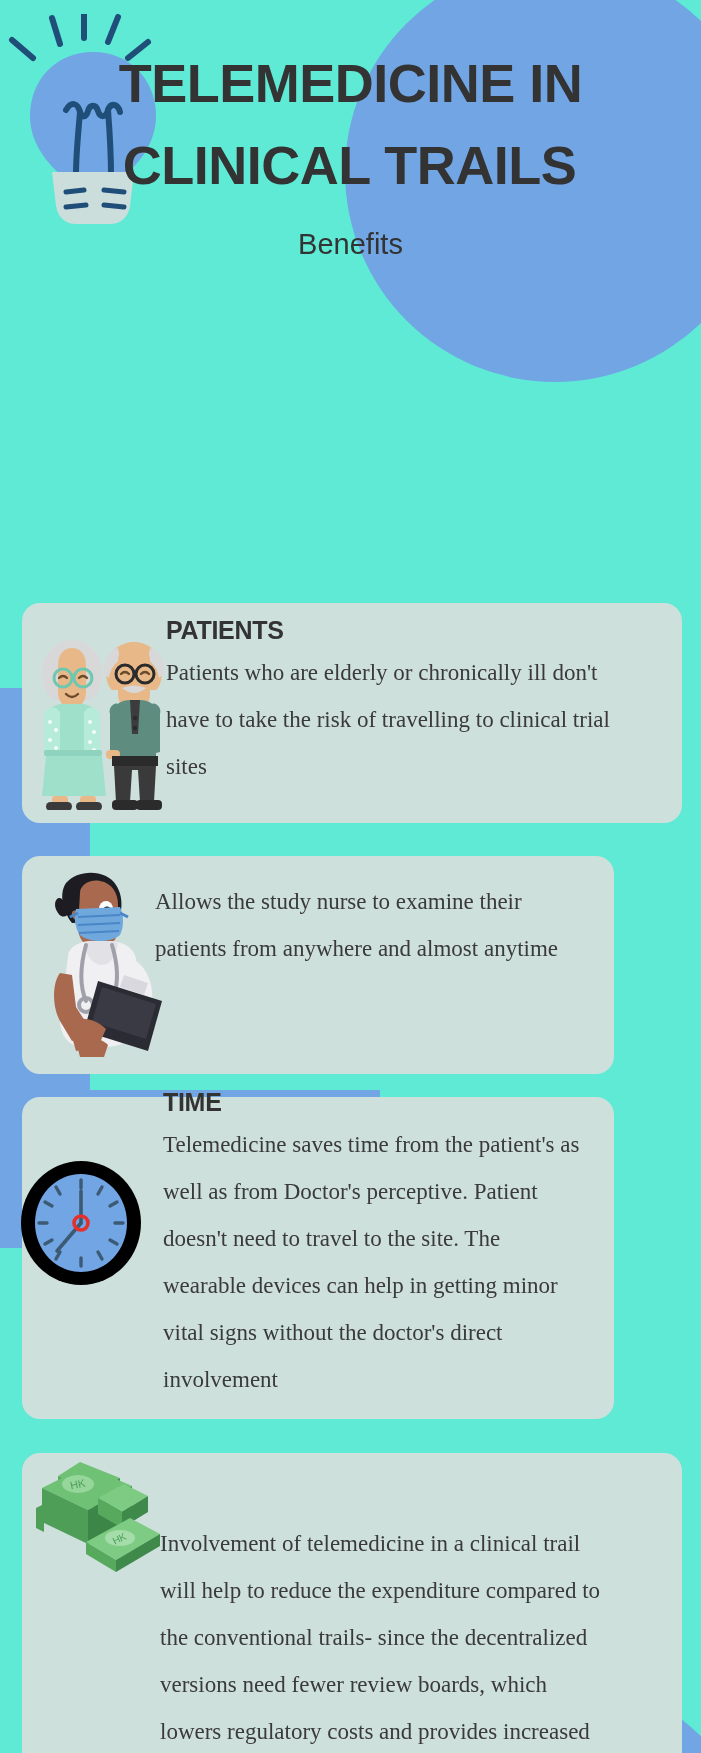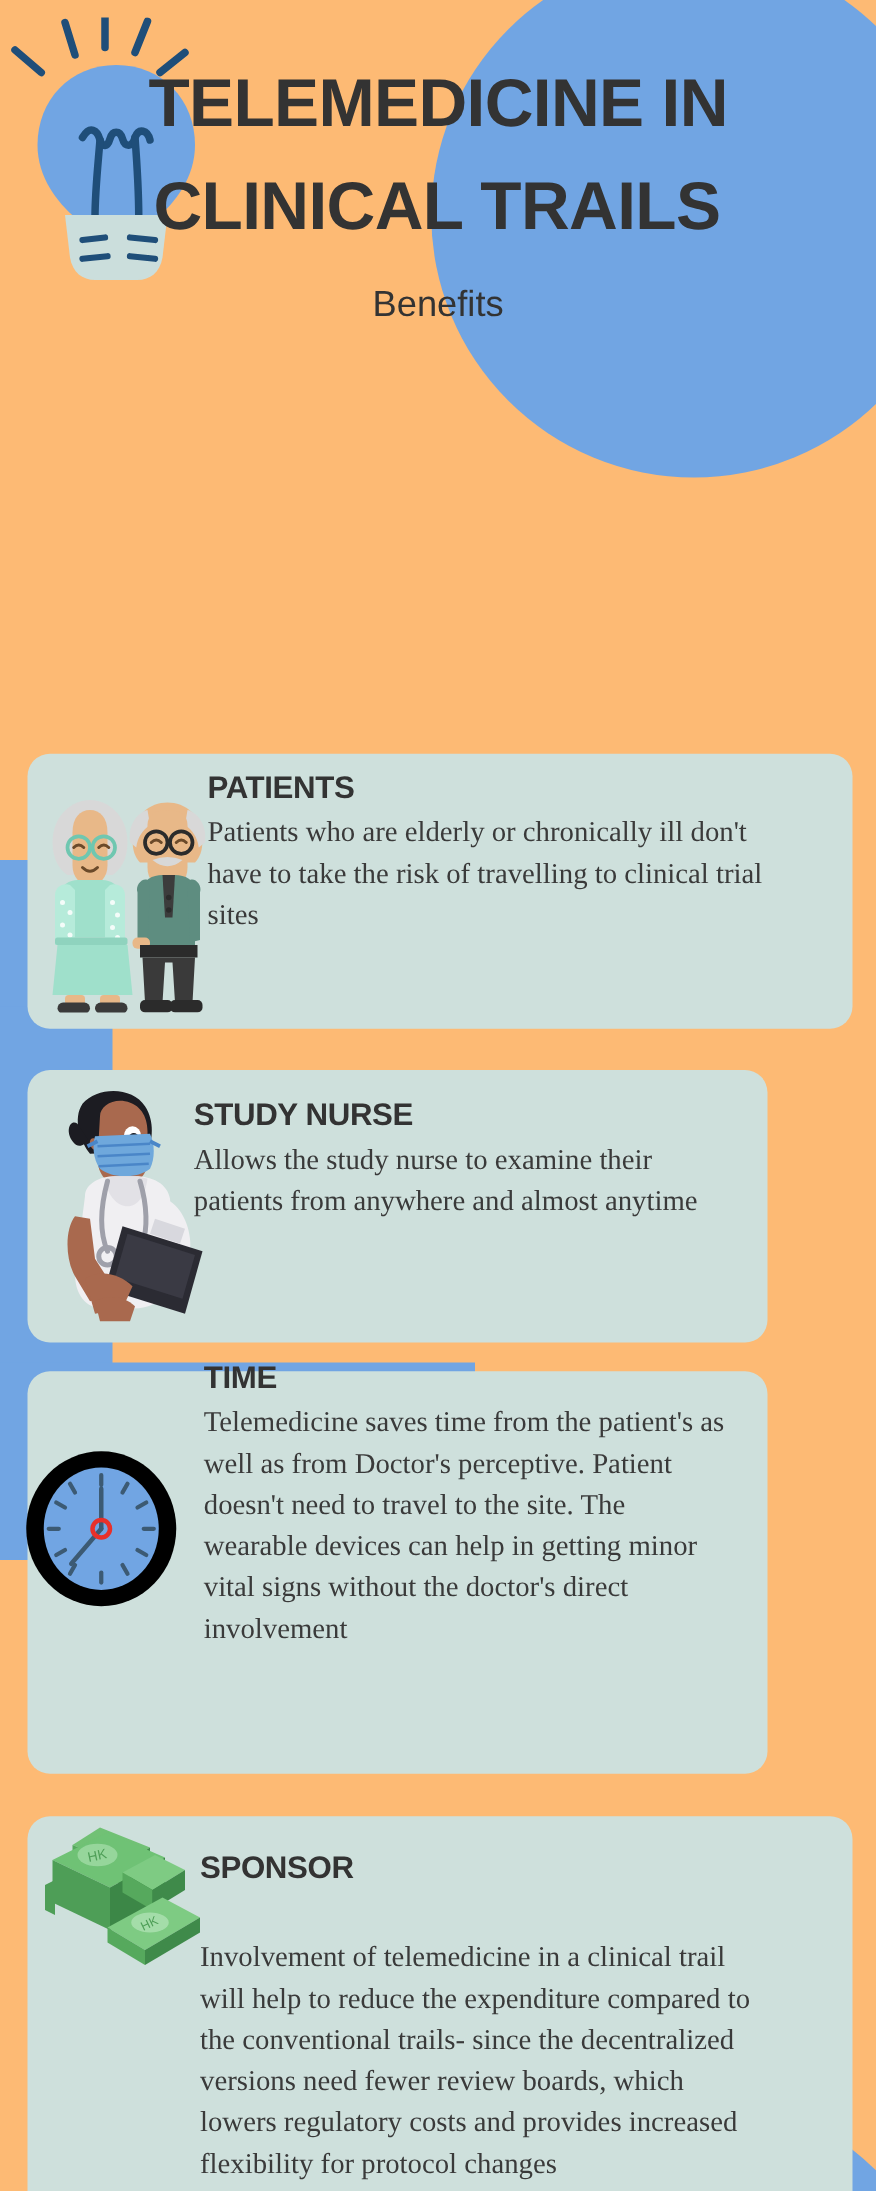--- a/index.html
+++ b/index.html
@@ -7,21 +7,21 @@
     padding: 0;
     background: #ffffff;
   }
   body {
     font-family: "Liberation Sans", sans-serif;
   }
   .poster {
     position: relative;
     width: 701px;
     height: 1753px;
-    background: #fdba74;
+    background: #5eead4;
     overflow: hidden;
   }
 
   
   .blob-top-right {
     position: absolute;
     left: 345px;
     top: -38px;
     width: 420px;
     height: 420px;
@@ -137,21 +137,21 @@
     font-family: "Liberation Sans", sans-serif;
     font-weight: bold;
     font-size: 25px;
     color: #333333;
     margin: 0 0 4px 0;
     letter-spacing: -0.3px;
   }
   .card-text {
     font-family: "Liberation Serif", serif;
     font-size: 23px;
-    line-height: 33px;
+    line-height: 47px;
     color: #3a3a3a;
     margin: 0;
   }
 
   
   #card-patients     { left: 22px;  top: 303px;  width: 660px; height: 220px; }
   #art-patients      { left: 30px;  top: 330px;  width: 140px; height: 180px; }
   #body-patients     { left: 166px; top: 316px;  width: 445px; }
 
   #card-nurse        { left: 22px;  top: 556px;  width: 592px; height: 218px; }
@@ -309,21 +309,20 @@
       <path d="M112 96 C124 104 130 122 128 138 L114 152 L100 140 L110 120 Z" fill="#F0EFF2"></path>
       <path d="M118 132 C126 134 132 142 130 150 L112 162 L100 150 L108 136 Z" fill="#A9694E"></path>
       <path d="M74 116 L138 136 L124 186 L60 166 Z" fill="#2B2B33"></path>
       <path d="M78 122 L132 139 L122 174 L68 157 Z" fill="#3A3A44"></path>
       <path d="M100 110 L124 118 L120 130 L96 122 Z" fill="#D8D8DE"></path>
       <path d="M44 158 C56 150 72 154 82 164 L74 182 L52 186 Z" fill="#A9694E"></path>
       <path d="M52 176 C62 170 76 172 84 180 L80 192 L56 192 Z" fill="#A9694E"></path>
     </svg>
 
     <div class="card-body" id="body-nurse">
-      <h2 class="card-title">STUDY NURSE</h2>
       <p class="card-text">Allows the study nurse to examine their patients from anywhere and almost anytime</p>
     </div>
 
     <div class="card" id="card-time"></div>
 
     <svg class="card-art" id="art-time" viewBox="0 0 130 130">
       <ellipse cx="65" cy="65" rx="60" ry="62" fill="#000000"></ellipse>
       <ellipse cx="65" cy="65" rx="46" ry="49" fill="#71A5E3"></ellipse>
       <g stroke="#3C5A73" stroke-width="3.4" stroke-linecap="round">
         <line x1="65" y1="22" x2="65" y2="30"></line>
@@ -370,18 +369,17 @@
       <path d="M102 64 L128 48 L128 64 L102 80 Z" fill="#3F8A4A"></path>
 
       <path d="M66 94 L110 70 L140 86 L96 112 Z" fill="#7ECB83"></path>
       <path d="M66 94 L96 112 L96 124 L66 106 Z" fill="#56A95D"></path>
       <path d="M96 112 L140 86 L140 98 L96 124 Z" fill="#3F8A4A"></path>
       <ellipse cx="100" cy="90" rx="15" ry="8" fill="#A9DFAD" opacity="0.9"></ellipse>
       <text x="100" y="94" font-size="10" fill="#4E9E57" text-anchor="middle" font-family="'Liberation Sans', sans-serif" transform="rotate(-26 100 92)">HK</text>
     </svg>
 
     <div class="card-body" id="body-sponsor">
-      <h2 class="card-title">SPONSOR</h2>
       <p class="card-text">Involvement of telemedicine in a clinical trail will help to reduce the expenditure compared to the conventional trails- since the decentralized versions need fewer review boards, which lowers regulatory costs and provides increased flexibility for protocol changes</p>
     </div>
 
   </div>
 </div>
 
 </body></html>

